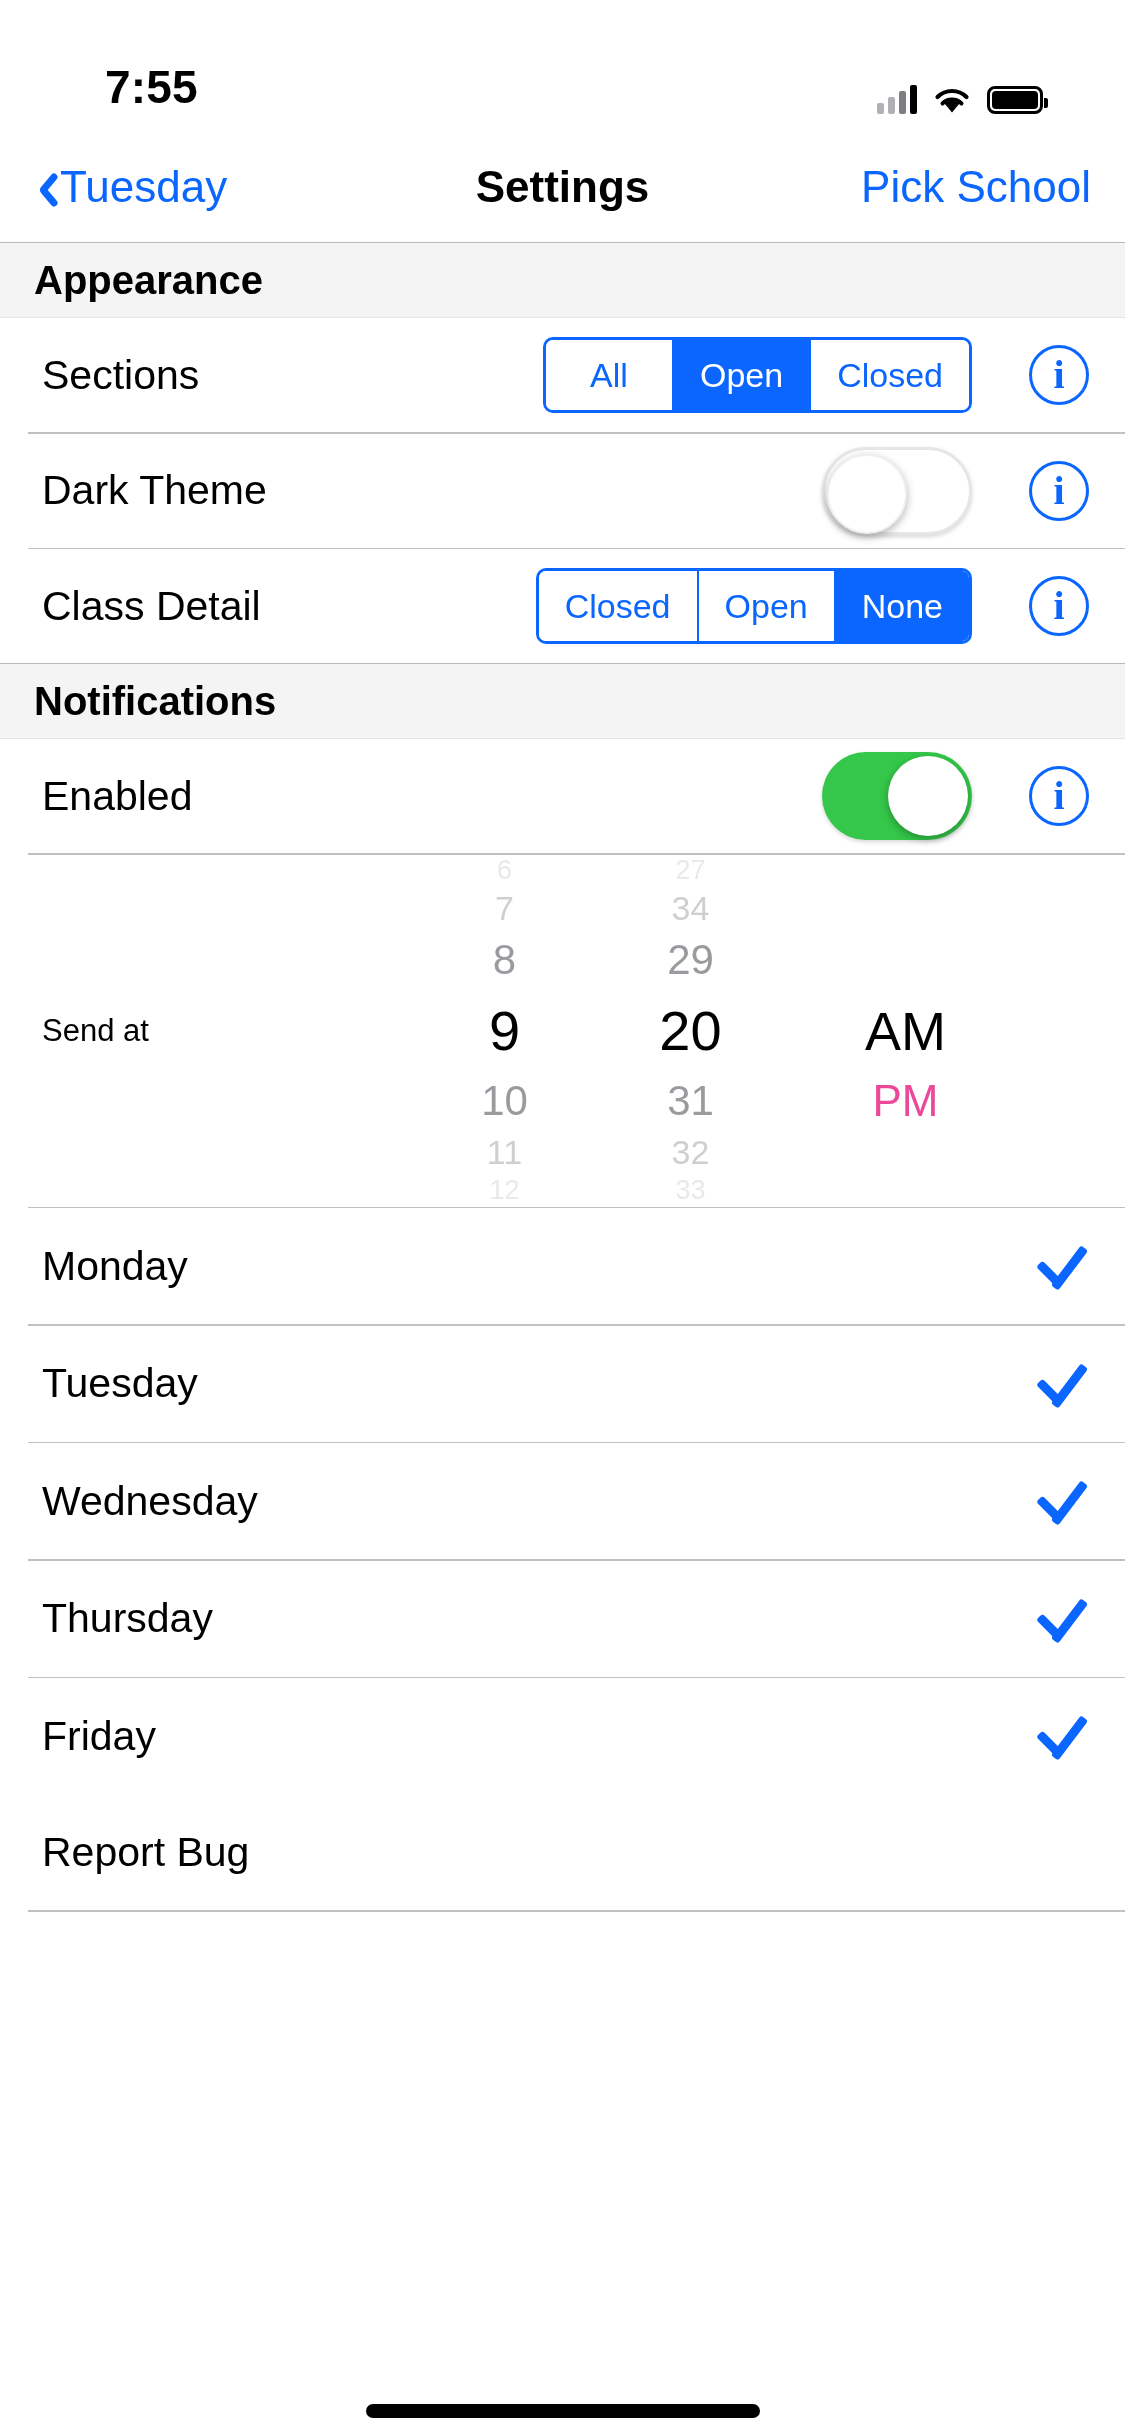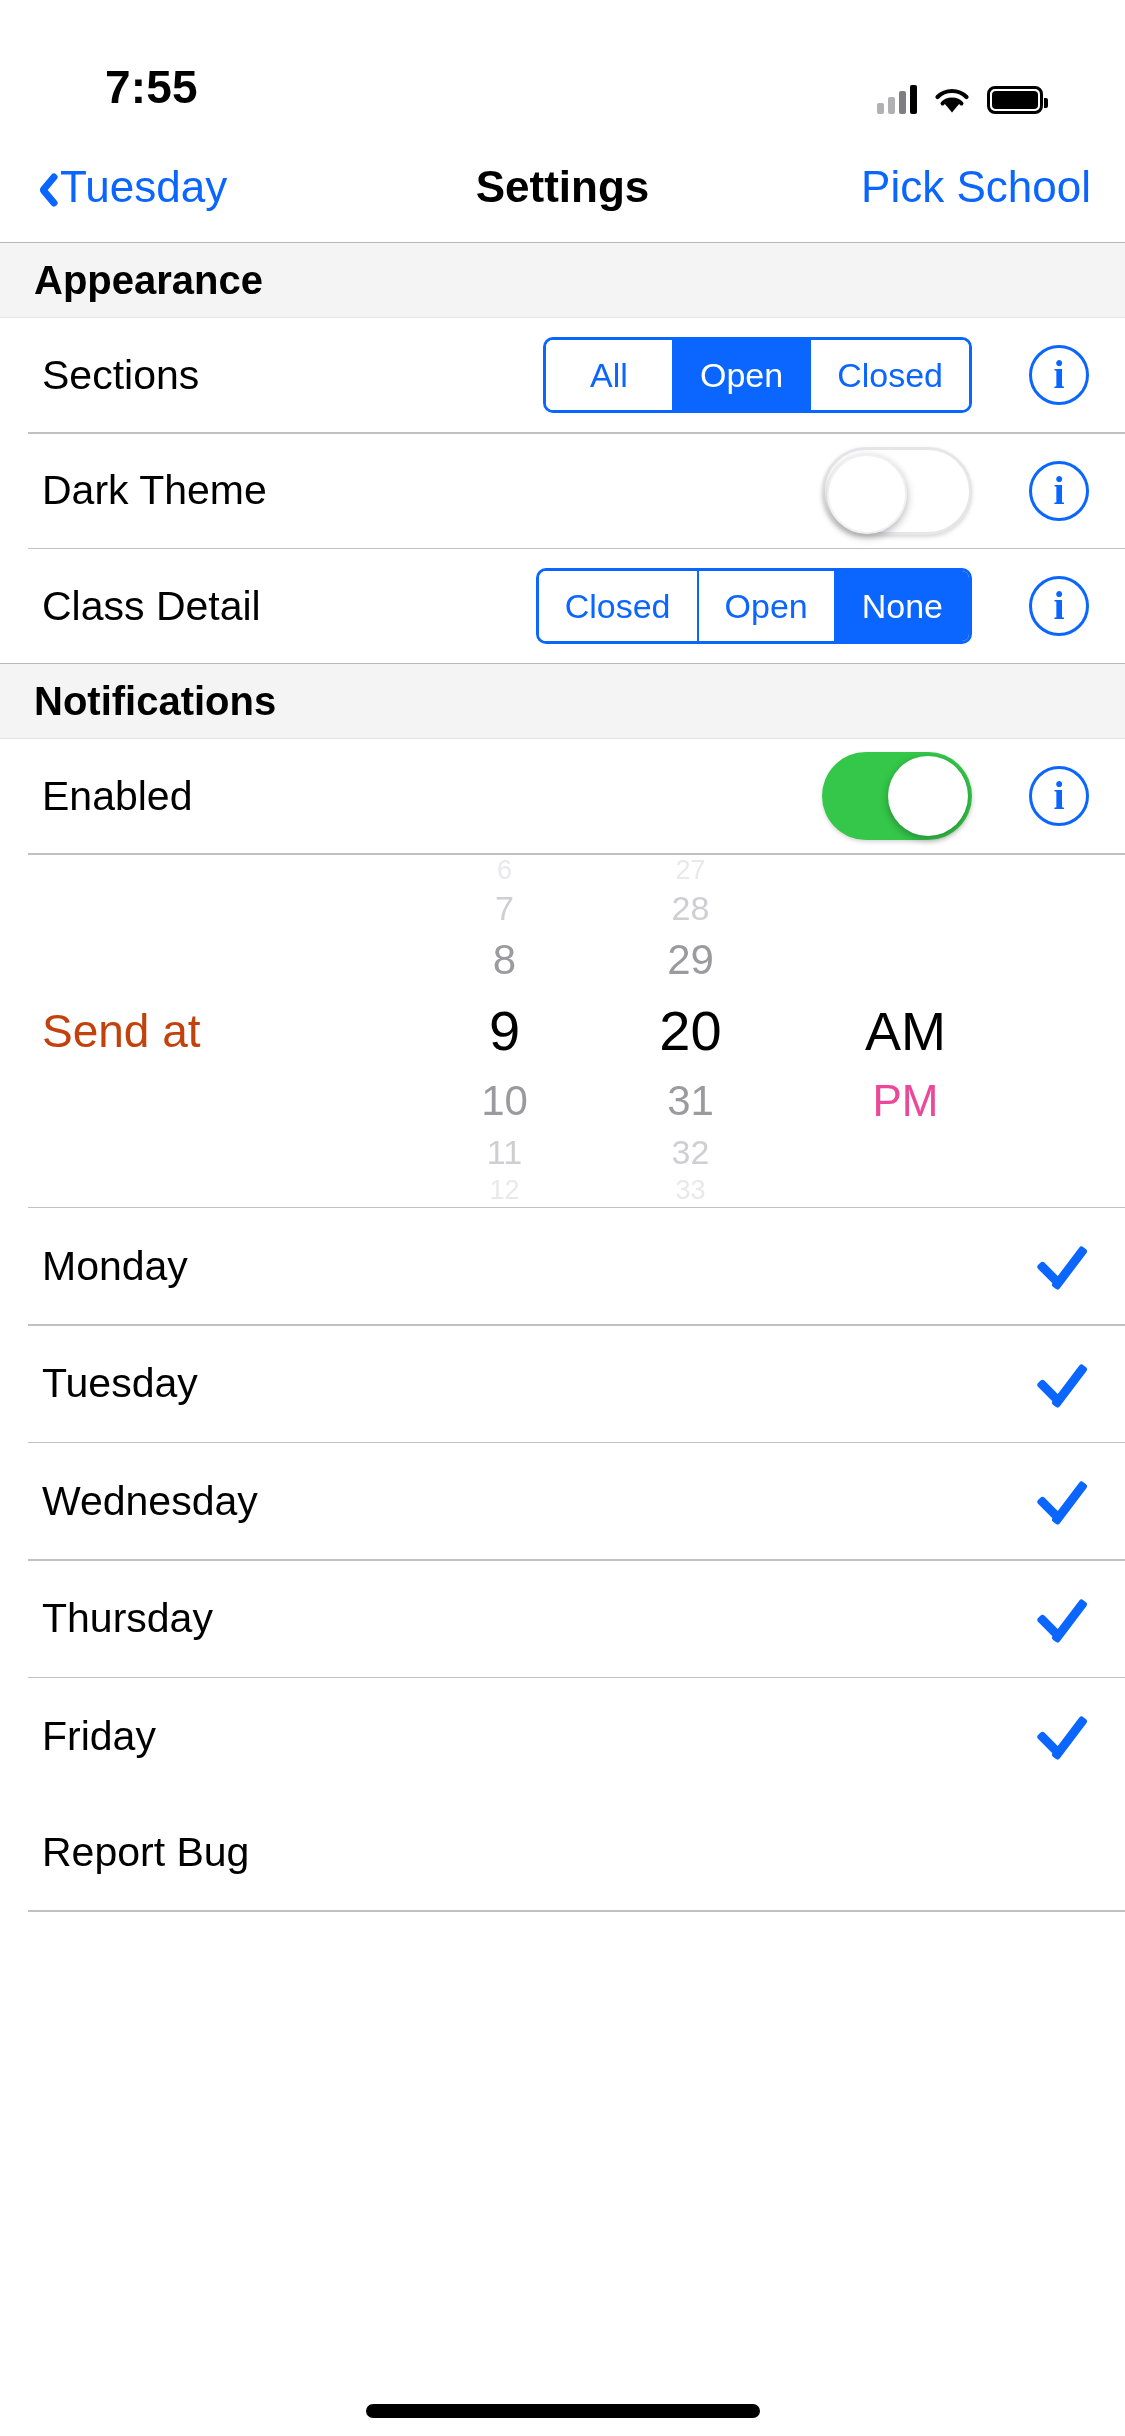--- a/index.html
+++ b/index.html
@@ -123,21 +123,21 @@
   
   .check { width:56px; height:56px; position:relative; flex:none; }
   .check::before, .check::after {
     content:""; position:absolute; background:#0a66ff; border-radius:3px;
   }
   .check::before { width:9px; height:26px; left:11px; top:22px; transform:rotate(-45deg); }
   .check::after  { width:9px; height:50px; left:32px; top:5px; transform:rotate(37deg); }
 
   
   .picker-row { display:flex; align-items:center; height:352px; padding:0 42px; }
-  .picker-label { font-size:46px; color:#c2410c; width:300px; flex:none; }
+  .picker-label { font-size:31px; color:#000000; width:300px; flex:none; }
   .picker {
     flex:1; display:flex; justify-content:center; align-items:center;
     gap:0; height:352px; position:relative;
   }
   .wheel {
     display:flex; flex-direction:column; align-items:center;
     justify-content:center; height:352px; overflow:hidden;
   }
   .wheel.hours { width:150px; }
   .wheel.mins  { width:170px; margin-left:26px; }
@@ -266,21 +266,21 @@
         <div class="it d2">7</div>
         <div class="it d1">8</div>
         <div class="it sel">9</div>
         <div class="it d1">10</div>
         <div class="it d2">11</div>
         <div class="it d3">12</div>
       </div>
 
       <div class="wheel mins">
         <div class="it d3">27</div>
-        <div class="it d2">28</div>
+        <div class="it d2">34</div>
         <div class="it d1">29</div>
         <div class="it sel">20</div>
         <div class="it d1">31</div>
         <div class="it d2">32</div>
         <div class="it d3">33</div>
       </div>
 
       <div class="wheel ampm">
         <div class="pad-t"></div>
         <div class="pad-s"></div>

